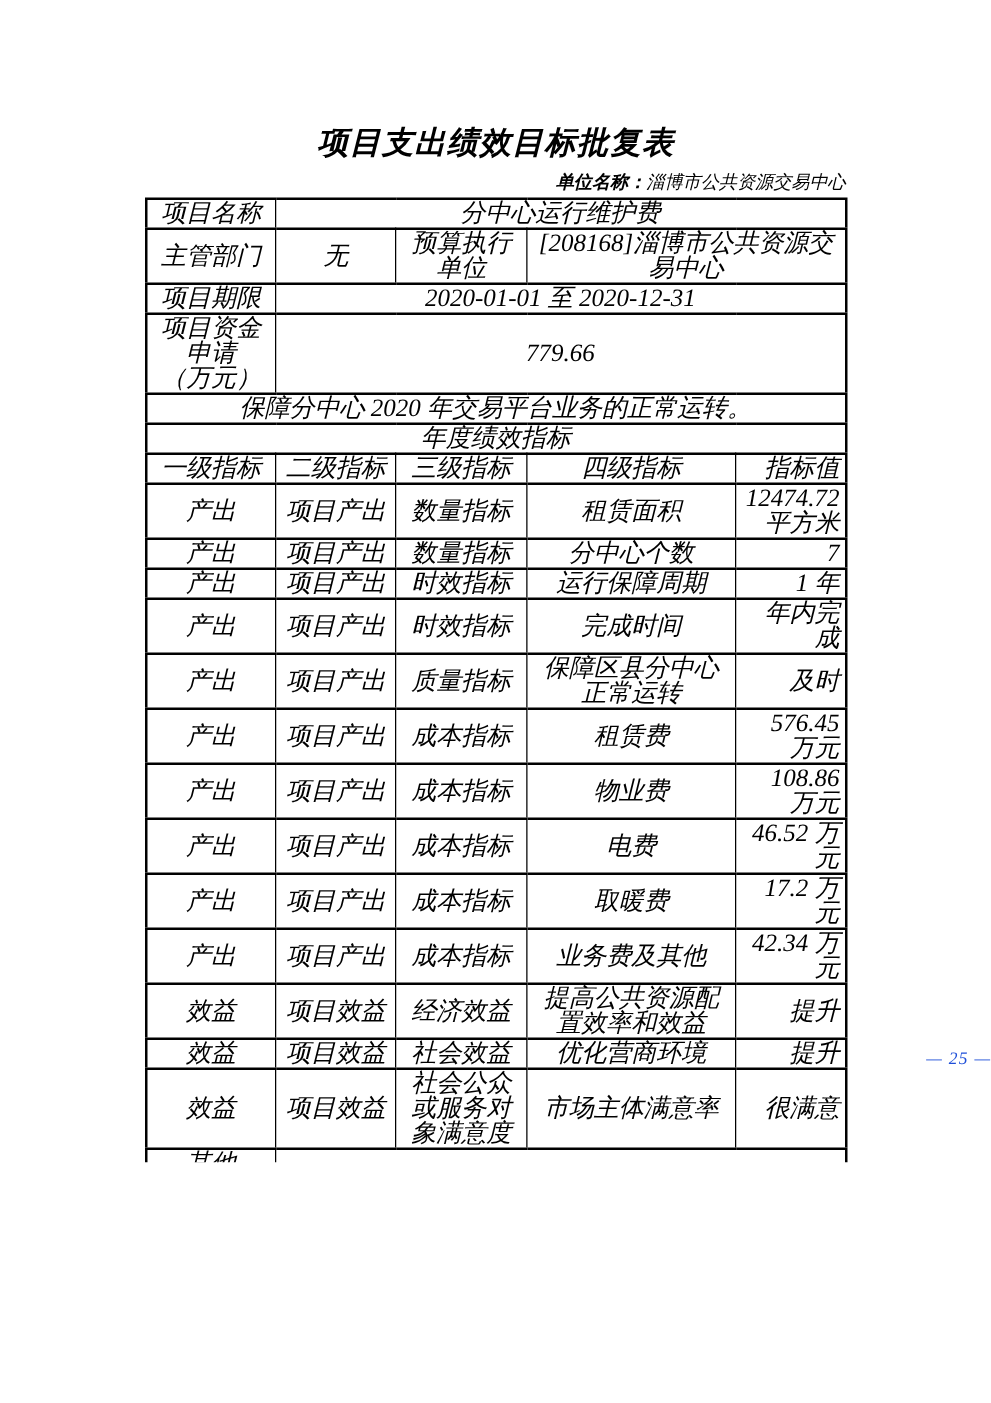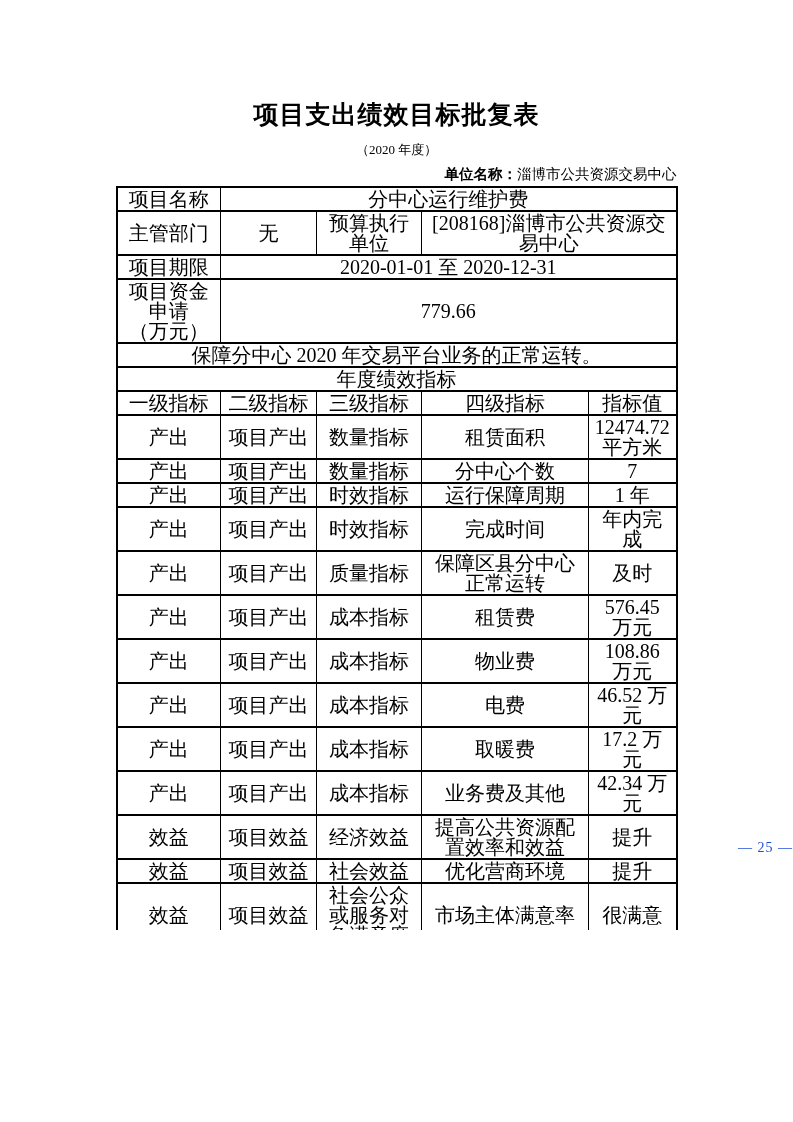--- a/index.html
+++ b/index.html
@@ -6,20 +6,21 @@
   html, body { margin: 0; padding: 0; background: #ffffff; }
   .page {
     width: 793px;
     height: 930px;
     background: #ffffff;
     position: relative;
     margin: 0 auto;
     font-family: "Liberation Serif", "DejaVu Serif", serif;
     color: #000000;
     overflow: hidden;
+    font-style: italic;
   }
   .doc-title {
     margin: 0;
     padding-top: 101px;
     text-align: center;
     font-size: 25px;
     font-weight: bold;
     letter-spacing: 1px;
     line-height: 1.1;
   }
@@ -53,39 +54,38 @@
     text-align: center;
     vertical-align: middle;
     height: 21px;
     padding: 1px 6px;
     line-height: 20px;
     overflow: hidden;
     word-break: break-all;
   }
   tr.tall td { height: 43px; }
   td.col4 { padding-left: 8px; padding-right: 8px; }
-  td.col5 { padding-left: 4px; padding-right: 4px; }
+  td.col5 { padding-left: 4px; padding-right: 4px; text-align: right; }
   .page-number {
     position: absolute;
     left: 0;
     right: 0;
     bottom: 74px;
     text-align: right;
     font-size: 14px;
     color: #1d4ed8;
     letter-spacing: 1px;
   }
 </style>
 </head>
 <body>
 
 <div class="page">
 
   <h1 class="doc-title">项目支出绩效目标批复表</h1>
-  <div class="doc-subtitle">（2020 年度）</div>
 
   <div class="unit-line">
     <span class="unit-label">单位名称：</span><span class="unit-value">淄博市公共资源交易中心</span>
   </div>
 
   <table class="main">
     <colgroup>
       <col style="width:104px">
       <col style="width:96px">
       <col style="width:105px">

